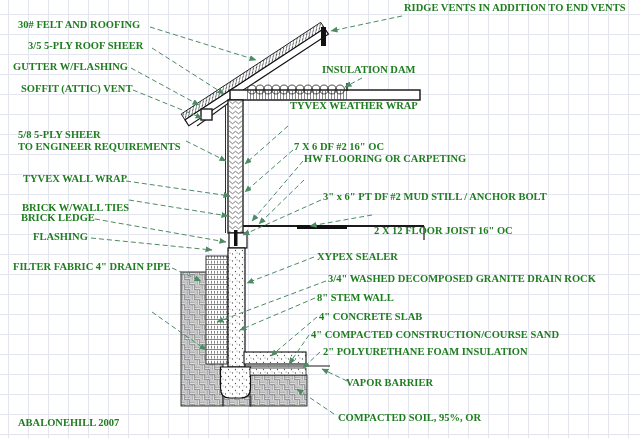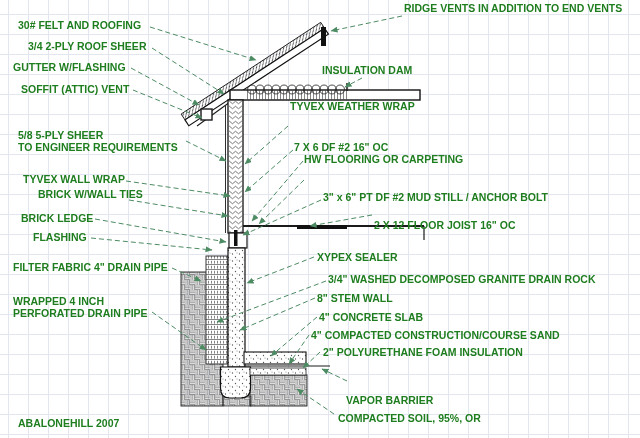--- a/index.html
+++ b/index.html
@@ -15,20 +15,21 @@
   .drawing{position:absolute;left:0;top:0;z-index:1;}
   .labels{position:absolute;left:0;top:0;width:640px;height:438px;z-index:2;pointer-events:none;}
   .lbl{
     position:absolute;
     color:#1e7d1e;
     font-size:10.5px;
     font-weight:bold;
     line-height:12px;
     white-space:nowrap;
     letter-spacing:0px;
+    font-family:Liberation Serif, serif;
   }
 </style>
 </head>
 <body>
 
 <div class="canvas">
 
   <svg class="drawing" width="640" height="438" viewBox="0 0 640 438">
     <defs>
       <pattern id="patRoofHatch" width="4" height="4" patternUnits="userSpaceOnUse">
@@ -159,91 +160,87 @@
       <path d="M347,381 L322,369" marker-end="url(#arr)"></path>
       <path d="M334,414 L297,389" marker-end="url(#arr)"></path>
     </g>
   </svg>
 
   <div class="labels" id="labels">
       <div class="lbl" style="left: 18px; top: 19px;">
         <div>30# FELT AND ROOFING</div>
       </div>
       <div class="lbl" style="left: 28px; top: 40px;">
-        <div>3/4 2-PLY ROOF SHEER</div>
+        <div>3/5 5-PLY ROOF SHEER</div>
       </div>
       <div class="lbl" style="left: 13px; top: 61px;">
         <div>GUTTER W/FLASHING</div>
       </div>
       <div class="lbl" style="left: 21px; top: 83px;">
         <div>SOFFIT (ATTIC) VENT</div>
       </div>
       <div class="lbl" style="left: 404px; top: 2px;">
         <div>RIDGE VENTS IN ADDITION TO END VENTS</div>
       </div>
       <div class="lbl" style="left: 322px; top: 64px; text-align: center;">
         <div>INSULATION DAM</div>
       </div>
       <div class="lbl" style="left: 18px; top: 129px;">
         <div>5/8 5-PLY SHEER</div>
         <div>TO ENGINEER REQUIREMENTS</div>
       </div>
       <div class="lbl" style="left: 23px; top: 173px;">
         <div>TYVEX WALL WRAP</div>
       </div>
-      <div class="lbl" style="left: 22px; top: 188px; margin-left: 16px;">
+      <div class="lbl" style="left: 22px; top: 202px;">
         <div>BRICK W/WALL TIES</div>
       </div>
       <div class="lbl" style="left: 21px; top: 212px;">
         <div>BRICK LEDGE</div>
       </div>
       <div class="lbl" style="left: 33px; top: 231px; text-align: center;">
         <div>FLASHING</div>
       </div>
       <div class="lbl" style="left: 13px; top: 261px;">
         <div>FILTER FABRIC 4" DRAIN PIPE</div>
       </div>
-      <div class="lbl" style="left: 13px; top: 295px;">
-        <div>WRAPPED 4 INCH</div>
-        <div>PERFORATED DRAIN PIPE</div>
-      </div>
       <div class="lbl" style="left: 290px; top: 100px;">
         <div>TYVEX WEATHER WRAP</div>
       </div>
       <div class="lbl" style="left: 294px; top: 141px;">
         <div>7 X 6 DF #2 16" OC</div>
       </div>
       <div class="lbl" style="left: 304px; top: 153px;">
         <div>HW FLOORING OR CARPETING</div>
       </div>
       <div class="lbl" style="left: 323px; top: 191px;">
         <div>3" x 6" PT DF #2 MUD STILL / ANCHOR BOLT</div>
       </div>
-      <div class="lbl" style="left: 374px; top: 219px;">
+      <div class="lbl" style="left: 374px; top: 225px;">
         <div>2 X 12 FLOOR JOIST 16" OC</div>
       </div>
       <div class="lbl" style="left: 317px; top: 251px;">
         <div>XYPEX SEALER</div>
       </div>
       <div class="lbl" style="left: 328px; top: 273px;">
         <div>3/4" WASHED DECOMPOSED GRANITE DRAIN ROCK</div>
       </div>
       <div class="lbl" style="left: 317px; top: 292px;">
         <div>8" STEM WALL</div>
       </div>
       <div class="lbl" style="left: 319px; top: 311px;">
         <div>4" CONCRETE SLAB</div>
       </div>
       <div class="lbl" style="left: 311px; top: 329px;">
         <div>4" COMPACTED CONSTRUCTION/COURSE SAND</div>
       </div>
       <div class="lbl" style="left: 323px; top: 346px;">
         <div>2" POLYURETHANE FOAM INSULATION</div>
       </div>
-      <div class="lbl" style="left: 346px; top: 394px;">
+      <div class="lbl" style="left: 346px; top: 377px;">
         <div>VAPOR BARRIER</div>
       </div>
       <div class="lbl" style="left: 338px; top: 412px;">
         <div>COMPACTED SOIL, 95%, OR</div>
       </div>
       <div class="lbl" style="left: 18px; top: 417px;">
         <div>ABALONEHILL 2007</div>
       </div>
     </div>
 </div>

